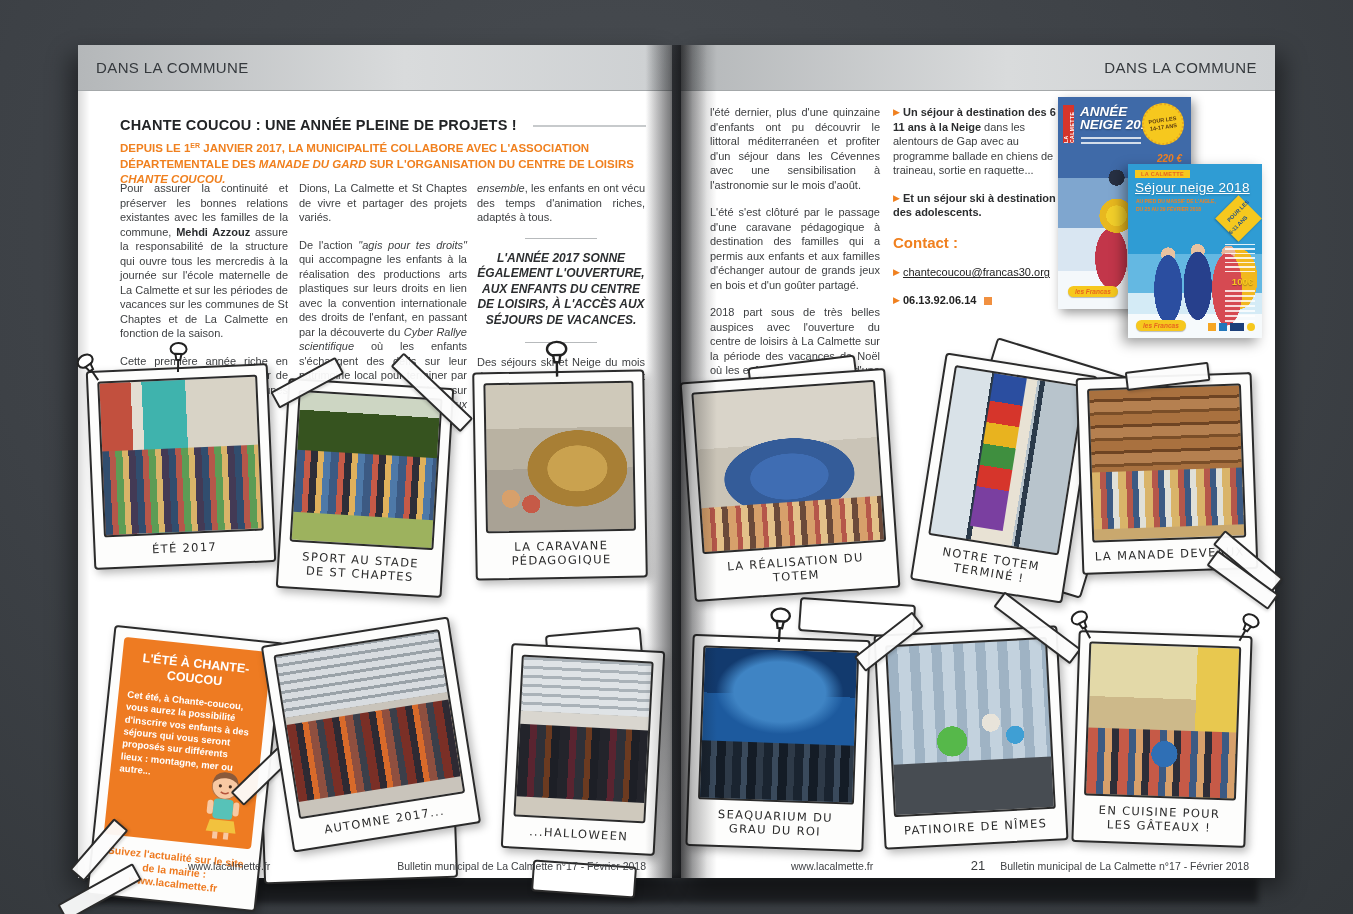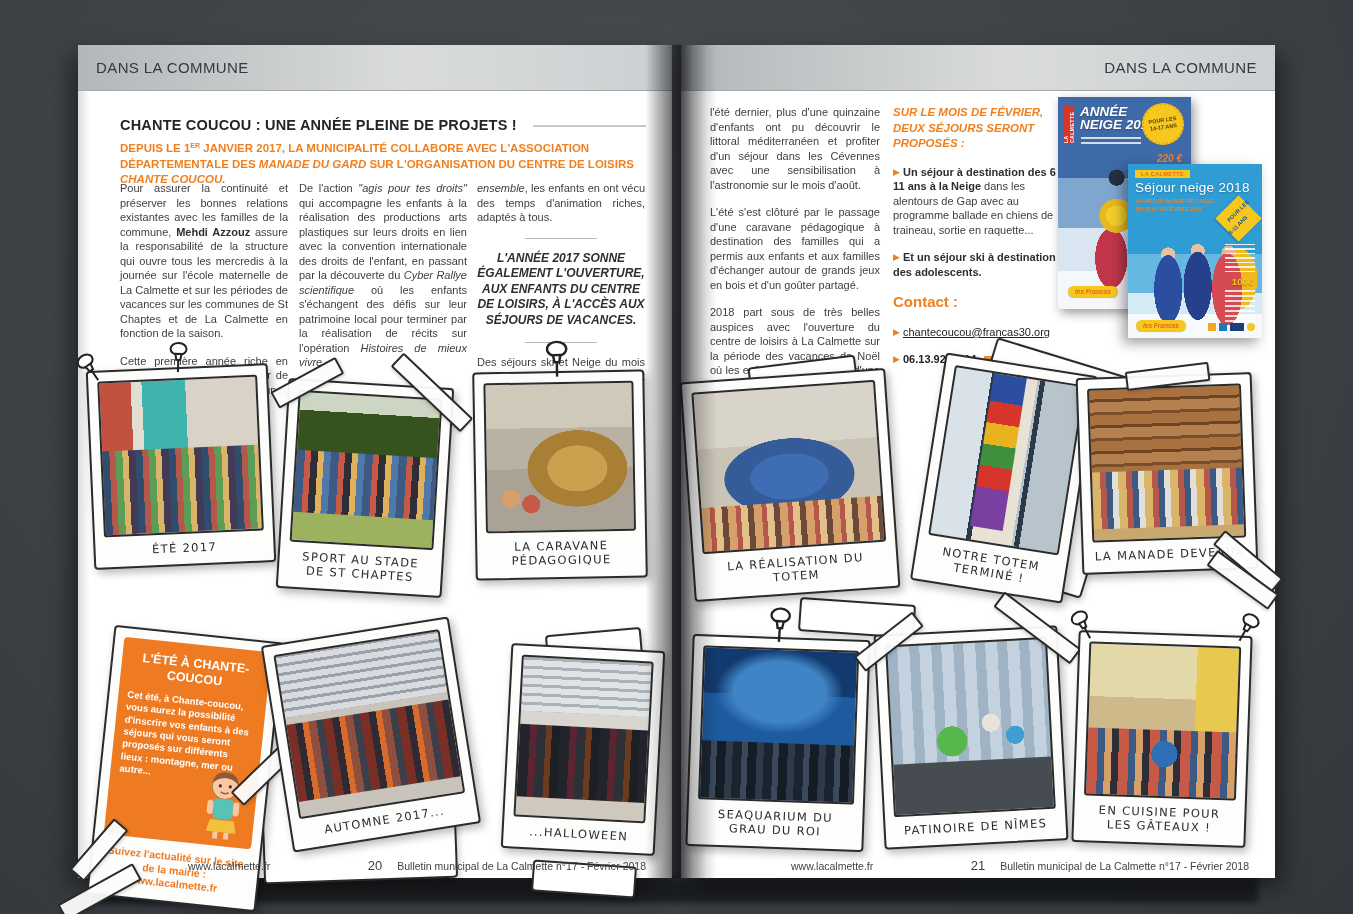--- a/index.html
+++ b/index.html
@@ -86,21 +86,21 @@
   .pb-price{position:absolute;right:9px;top:56px;color:#f08122;font-weight:bold;font-style:italic;font-size:10px;}
   .pb-lines{position:absolute;right:9px;top:70px;width:34px;height:12px;
     background:repeating-linear-gradient(180deg,#ffffff 0 1.5px,transparent 1.5px 4.5px);opacity:.8;}
   .flogo{position:absolute;background:#f6c81e;border-radius:8px;padding:2px 7px;
     color:#e8641f;font-size:6.5px;font-weight:bold;font-style:italic;box-shadow:0 1px 1px rgba(0,0,0,.25);}
   .pb-logo{left:10px;bottom:12px;}
   .pf-logo{left:8px;bottom:7px;}
   .pf-banner{position:absolute;left:7px;top:6px;background:#f6c81e;color:#e8641f;
     font-size:5.5px;font-weight:bold;padding:1px 6px;letter-spacing:.4px;}
   .pf-title{position:absolute;left:7px;top:16px;color:#fff;font-size:13.5px;letter-spacing:.3px;
-    text-shadow:0 1px 2px rgba(0,0,0,.25);}
+    text-shadow:0 1px 2px rgba(0,0,0,.25);text-decoration:underline;}
   .pf-sub{position:absolute;left:8px;top:34px;color:#f08122;font-size:5px;font-weight:bold;line-height:1.5;}
   .pf-badge{position:absolute;right:7px;top:38px;width:33px;height:33px;background:#f6c81e;
     transform:rotate(45deg);box-shadow:0 1px 2px rgba(0,0,0,.3);display:flex;align-items:center;justify-content:center;}
   .pf-badge span{transform:rotate(-45deg);display:block;color:#1d4f8a;font-size:5.5px;
     font-weight:bold;text-align:center;line-height:1.25;}
   .pf-side{position:absolute;right:7px;top:80px;width:30px;height:28px;
     background:repeating-linear-gradient(180deg,rgba(255,255,255,.85) 0 1.5px,transparent 1.5px 4.5px);}
   .pf-price{position:absolute;right:9px;top:112px;color:#f6c81e;font-weight:bold;font-size:9.5px;text-shadow:0 1px 1px rgba(0,0,0,.3);}
   .pf-side2{position:absolute;right:7px;top:126px;width:30px;height:34px;
     background:repeating-linear-gradient(180deg,rgba(255,255,255,.8) 0 1.5px,transparent 1.5px 5px);}
@@ -203,20 +203,21 @@
     <div class="subtitle">
       <span>DEPUIS LE 1</span><sup>ER</sup><span> JANVIER 2017, LA MUNICIPALITÉ COLLABORE AVEC L'ASSOCIATION DÉPARTEMENTALE DES </span><span class="it">MANADE DU GARD</span><span> SUR L'ORGANISATION DU CENTRE DE LOISIRS </span><span class="it">CHANTE COUCOU.</span>
     </div>
 
     <div class="col c1">
       <p><span>Pour assurer la continuité et préserver les bonnes relations existantes avec les familles de la commune, </span><span class="b">Mehdi Azzouz</span><span> assure la responsabilité de la structure qui ouvre tous les mercredis à la journée sur l'école maternelle de La Calmette et sur les périodes de vacances sur les communes de St Chaptes et de La Calmette en fonction de la saison.</span></p>
       <p>Cette première année riche en activités a été l'occasion pour de nombreux enfants des communes de</p>
     </div>
 
     <div class="col c2">
+      <p>Dions, La Calmette et St Chaptes de vivre et partager des projets variés.</p>
       <p><span>De l'action </span><span class="i">"agis pour tes droits"</span><span> qui accompagne les enfants à la réalisation des productions arts plastiques sur leurs droits en lien avec la convention internationale des droits de l'enfant, en passant par la découverte du </span><span class="i">Cyber Rallye scientifique</span><span> où les enfants s'échangent des défis sur leur patrimoine local pour terminer par la réalisation de récits sur l'opération </span><span class="i">Histoires de mieux vivre</span></p>
     </div>
 
     <div class="col c3">
       <p><span class="i">ensemble</span><span>, les enfants en ont vécu des temps d'animation riches, adaptés à tous.</span></p>
       <div class="pq-rule"></div>
       <p class="pq">L'ANNÉE 2017 SONNE ÉGALEMENT L'OUVERTURE, AUX ENFANTS DU CENTRE DE LOISIRS, À L'ACCÈS AUX SÉJOURS DE VACANCES.</p>
       <div class="pq-rule"></div>
       <p>Des séjours ski et Neige du mois de février aux séjours mer et montagne</p>
     </div>
@@ -287,38 +288,36 @@
 
     <div class="backing" style="left:468px;top:586px;width:92px;height:26px;transform:rotate(-5deg);"></div>
     <div class="backing" style="left:454px;top:818px;width:100px;height:28px;transform:rotate(4deg);"></div>
     <div class="pol" style="left:428px;top:602px;width:154px;transform:rotate(3deg);">
       <div class="pol-photo ph-hallo" style="height:158px;"></div>
       <div class="pol-cap">...HALLOWEEN</div>
     </div>
 
     <div class="pfoot">
       <span class="site">www.lacalmette.fr</span>
-      <span class="num">20</span>
       <span class="bull">Bulletin municipal de La Calmette n°17 - Février 2018</span>
     </div>
   </div>
 
   <div class="page right">
     <div class="band rt">
       <span>DANS LA COMMUNE</span>
     </div>
 
     <div class="col rc1">
       <p>l'été dernier, plus d'une quinzaine d'enfants ont pu découvrir le littoral méditerranéen et profiter d'un séjour dans les Cévennes avec une sensibilisation à l'astronomie sur le mois d'août.</p>
       <p>L'été s'est clôturé par le passage d'une caravane pédagogique à destination des familles qui a permis aux enfants et aux familles d'échanger autour de grands jeux en bois et d'un goûter partagé.</p>
       <p>2018 part sous de très belles auspices avec l'ouverture du centre de loisirs à La Calmette sur la période des vacances de Noël où les enfants ont pu profiter d'une sortie à la nouvelle patinoire de Nîmes.</p>
     </div>
 
     <div class="col rc2" style="text-align:left;">
-      <p class="rhead">SUR LE MOIS DE FÉVRIER, DEUX SÉJOURS SERONT PROPOSÉS :</p>
       <p class="bullet"><span class="arr">▶</span> <span class="b">Un séjour à destination des 6 à 11 ans à la Neige</span><span> dans les alentours de Gap avec au programme ballade en chiens de traineau, sortie en raquette...</span></p>
       <p class="bullet"><span class="arr">▶</span> <span class="b">Et un séjour ski à destination des adolescents.</span></p>
       <p class="contact">Contact :</p>
       <p class="linkrow"><span class="arr">▶</span> <a>chantecoucou@francas30.org</a></p>
       <p class="linkrow"><span class="arr">▶</span> <span class="phone">06.13.92.06.14</span><span class="endsq"></span></p>
     </div>
 
     <div class="poster poster-back">
       <span class="pb-tab">LA CALMETTE</span>
       <div class="pb-title">

